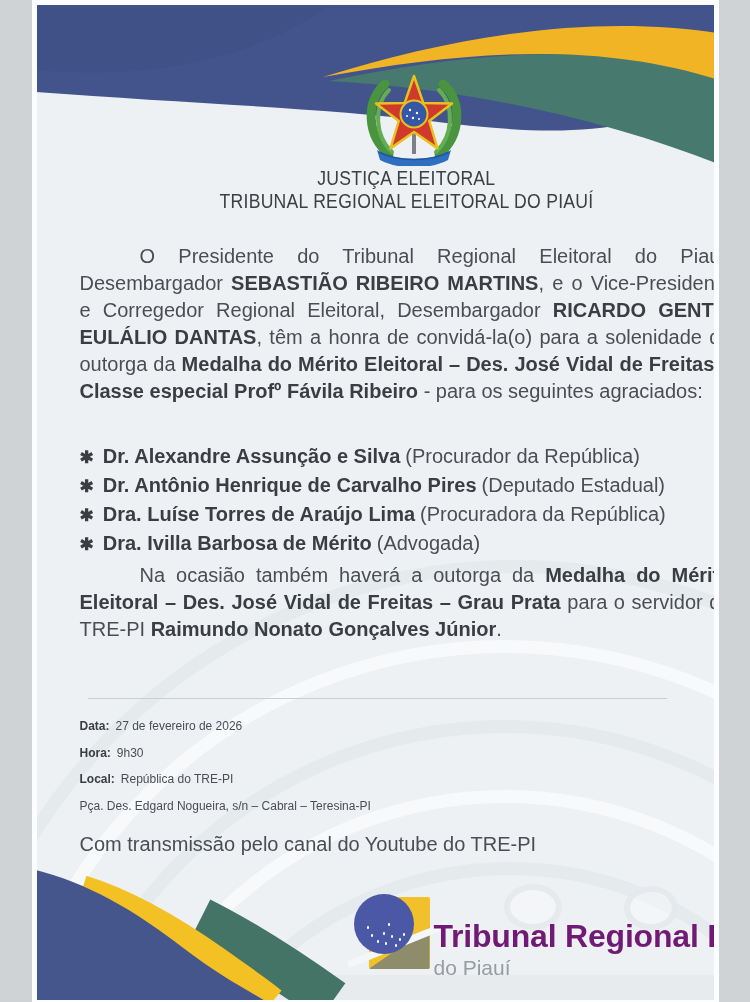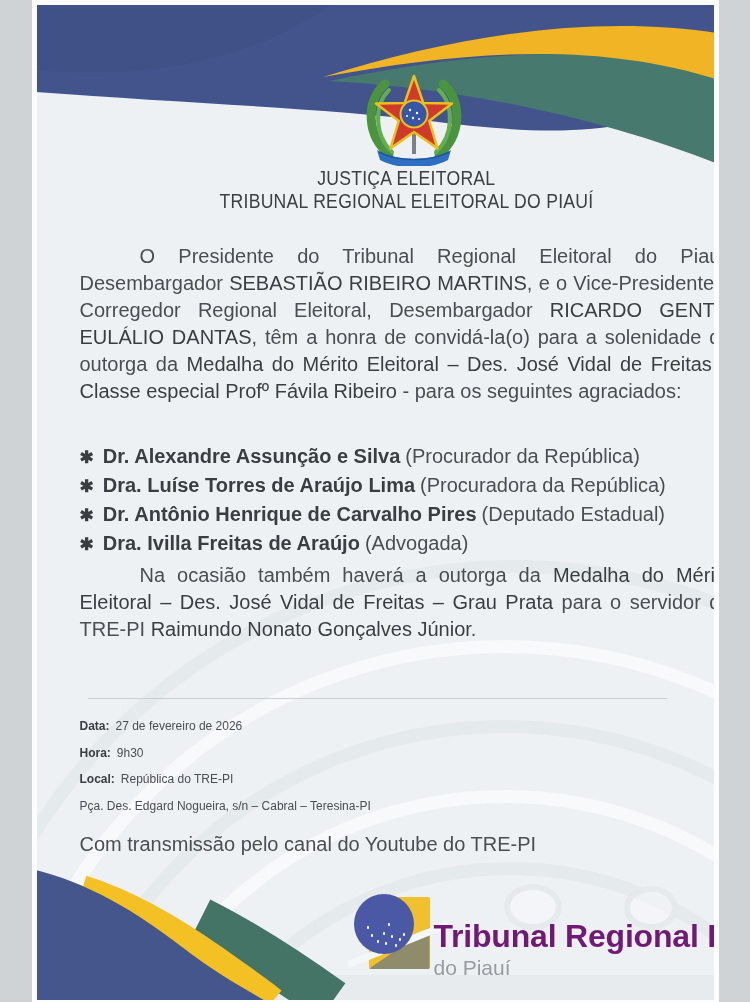--- a/index.html
+++ b/index.html
@@ -17,21 +17,21 @@
   .wave-svg{position:absolute;pointer-events:none;}
   
   .arms{position:absolute;left:327px;top:74px;}
   
   .org-heading{position:absolute;left:0;top:167px;width:750px;text-align:center;
     color:#3c4043;font-size:20px;line-height:23px;font-weight:500;}
   .org-heading .cond{display:inline-block;transform:scaleX(.88);transform-origin:center;letter-spacing:.3px;white-space:nowrap;}
   
   .bodypara{position:absolute;left:48px;width:652px;font-size:20px;line-height:27px;
     text-align:justify;text-indent:60px;color:#4a4e53;}
-  .bodypara .b, .b{font-weight:400;color:#3a3e42;}
+  .bodypara .b, .b{font-weight:700;color:#3a3e42;}
   .p1{top:243px;}
   .p2{top:562px;}
   .honorees{position:absolute;left:48px;top:443px;width:660px;}
   .honoree{white-space:nowrap;height:29px;line-height:26px;font-size:20px;}
   .honoree .bullet{font-size:17px;color:#3a3e42;margin-right:9px;font-weight:700;}
   .honoree .hname{font-weight:700;color:#3a3e42;}
   .honoree .hrole{color:#4a4e53;margin-left:5px;}
   .divider{position:absolute;left:56px;right:52px;top:698px;height:0;border-top:1px solid #c9ced3;}
   .details{position:absolute;left:48px;top:713px;width:660px;font-size:12px;line-height:26.5px;}
   .dl-row{white-space:nowrap;}
@@ -104,27 +104,27 @@
     <span class="cond">TRIBUNAL REGIONAL ELEITORAL DO PIAUÍ</span>
   </div>
 
   <div class="bodypara p1"><span>O Presidente do Tribunal Regional Eleitoral do Piauí, Desembargador </span><span class="b">SEBASTIÃO RIBEIRO MARTINS</span><span>, e o Vice-Presidente e Corregedor Regional Eleitoral, Desembargador </span><span class="b">RICARDO GENTIL EULÁLIO DANTAS</span><span>, têm a honra de convidá-la(o) para a solenidade de outorga da </span><span class="b">Medalha do Mérito Eleitoral – Des. José Vidal de Freitas – Classe especial Profº Fávila Ribeiro</span><span> - para os seguintes agraciados:</span></div>
 
   <div class="honorees">
     <div class="honoree">
       <span class="bullet">✱</span><span class="hname">Dr. Alexandre Assunção e Silva</span><span class="hrole">(Procurador da República)</span>
     </div>
     <div class="honoree">
+      <span class="bullet">✱</span><span class="hname">Dr. Antônio Henrique de Carvalho Pires</span><span class="hrole">(Deputado Estadual)</span>
+    </div>
+    <div class="honoree">
       <span class="bullet">✱</span><span class="hname">Dra. Luíse Torres de Araújo Lima</span><span class="hrole">(Procuradora da República)</span>
     </div>
     <div class="honoree">
-      <span class="bullet">✱</span><span class="hname">Dr. Antônio Henrique de Carvalho Pires</span><span class="hrole">(Deputado Estadual)</span>
-    </div>
-    <div class="honoree">
-      <span class="bullet">✱</span><span class="hname">Dra. Ivilla Freitas de Araújo</span><span class="hrole">(Advogada)</span>
+      <span class="bullet">✱</span><span class="hname">Dra. Ivilla Barbosa de Mérito</span><span class="hrole">(Advogada)</span>
     </div>
   </div>
 
   <div class="bodypara p2"><span>Na ocasião também haverá a outorga da </span><span class="b">Medalha do Mérito Eleitoral – Des. José Vidal de Freitas – Grau Prata</span><span> para o servidor do TRE-PI </span><span class="b">Raimundo Nonato Gonçalves Júnior</span><span>.</span></div>
 
   <div class="divider"></div>
 
   <div class="details">
     <div class="dl-row">
       <span class="dl-label">Data:</span><span class="dl-value">27 de fevereiro de 2026</span>

